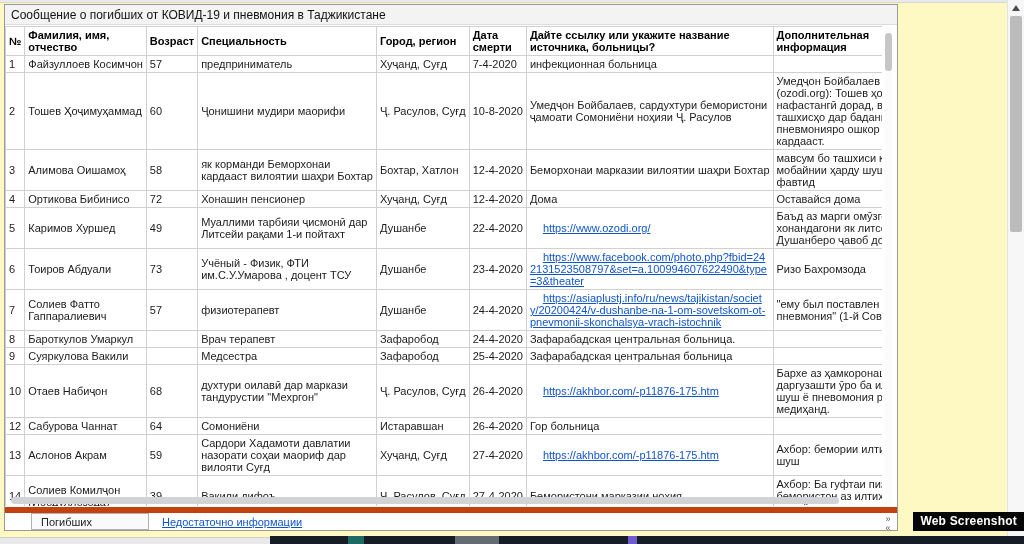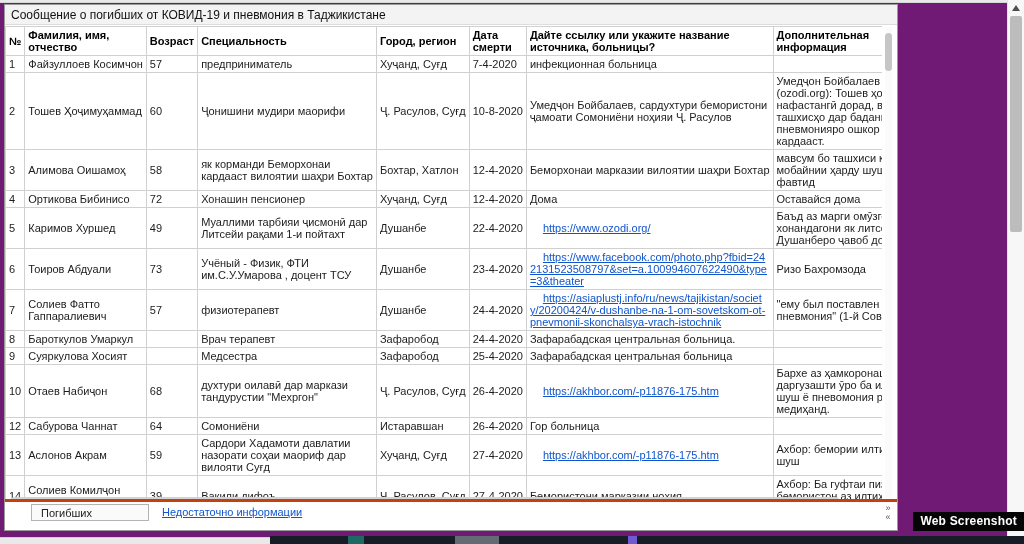--- a/index.html
+++ b/index.html
@@ -3,21 +3,21 @@
 <meta charset="utf-8">
 <style>
   * { box-sizing: border-box; margin: 0; padding: 0; }
   html,body { width:1024px; height:544px; }
   body {
     font-family: "Liberation Sans", sans-serif;
     background:#ffffff;
     position:relative;
     overflow:hidden;
   }
-  .page { position:absolute; inset:0; background:#701a75; }
+  .page { position:absolute; inset:0; background:#fef9c3; }
   .top-strip { position:absolute; top:0; left:0; right:17px; height:3px; background:#e9e9e9; border-bottom:1px solid #d7d7d7; }
 
   
   .widget {
     position:absolute; left:4px; top:4px; width:894px; height:527px;
     border:1px solid #9a9a9a; background:#fff;
   }
   .title-bar {
     height:20px; background:#f3f3f3; border-bottom:1px solid #dcdcdc;
     font-size:12px; color:#111; padding:3px 6px; white-space:nowrap; overflow:hidden;
@@ -35,22 +35,22 @@
   td.linkcell { white-space:normal; word-break:break-all; }
   a.cell-link, a.tab-link { color:#1155cc; text-decoration:underline; cursor:pointer;margin-left:13px; }
 
   
   .vscroll-track { position:absolute; top:22px; right:5px; width:7px; bottom:26px; background:#fbfbfb; }
   .vscroll-thumb { position:absolute; top:28px; right:5px; width:7px; height:38px; border-radius:4px; background:#c6c6c6; }
   .hscroll-thumb { position:absolute; left:6px; bottom:26px; height:7px; width:828px; border-radius:4px; background:#d2d2d7; }
 
   
   .tab-bar {
-    position:absolute; left:0; right:0; bottom:8px; height:23px; background:#ffffff;
-    border-top:3px solid #c2410c; display:flex; align-items:center; font-size:11px; padding-left:26px;
+    position:absolute; left:0; right:0; bottom:0; height:23px; background:#ffffff;
+    border-top:6px solid #c2410c; display:flex; align-items:center; font-size:11px; padding-left:26px;
   }
   .tab-active {
     border:1px solid #b3b3b3; background:#fafafa; color:#222;
     padding:2px 9px; min-width:118px; height:17px; cursor:pointer;
   }
   .tab-link { margin-left:16px; }
   .tab-scroll { position:absolute; right:3px; top:2px; width:12px; display:flex; flex-direction:column; align-items:center; }
   .tab-scroll span { font-size:9px; line-height:9px; color:#555; cursor:pointer; }
 
   
@@ -197,21 +197,21 @@
               <td class="pre">Бароткулов Умаркул</td>
               <td class="pre"></td>
               <td class="pre">Врач терапевт</td>
               <td class="pre">Зафаробод</td>
               <td class="pre">24-4-2020</td>
               <td class="pre">Зафарабадская центральная больница.</td>
               <td class="pre"></td>
             </tr>
             <tr>
               <td class="pre">9</td>
-              <td class="pre">Суяркулова Хосият</td>
+              <td class="pre">Суяркулова Вакили</td>
               <td class="pre"></td>
               <td class="pre">Медсестра</td>
               <td class="pre">Зафаробод</td>
               <td class="pre">25-4-2020</td>
               <td class="pre">Зафарабадская центральная больница</td>
               <td class="pre"></td>
             </tr>
             <tr>
               <td class="pre">10</td>
               <td class="pre">Отаев Набиҷон</td>

